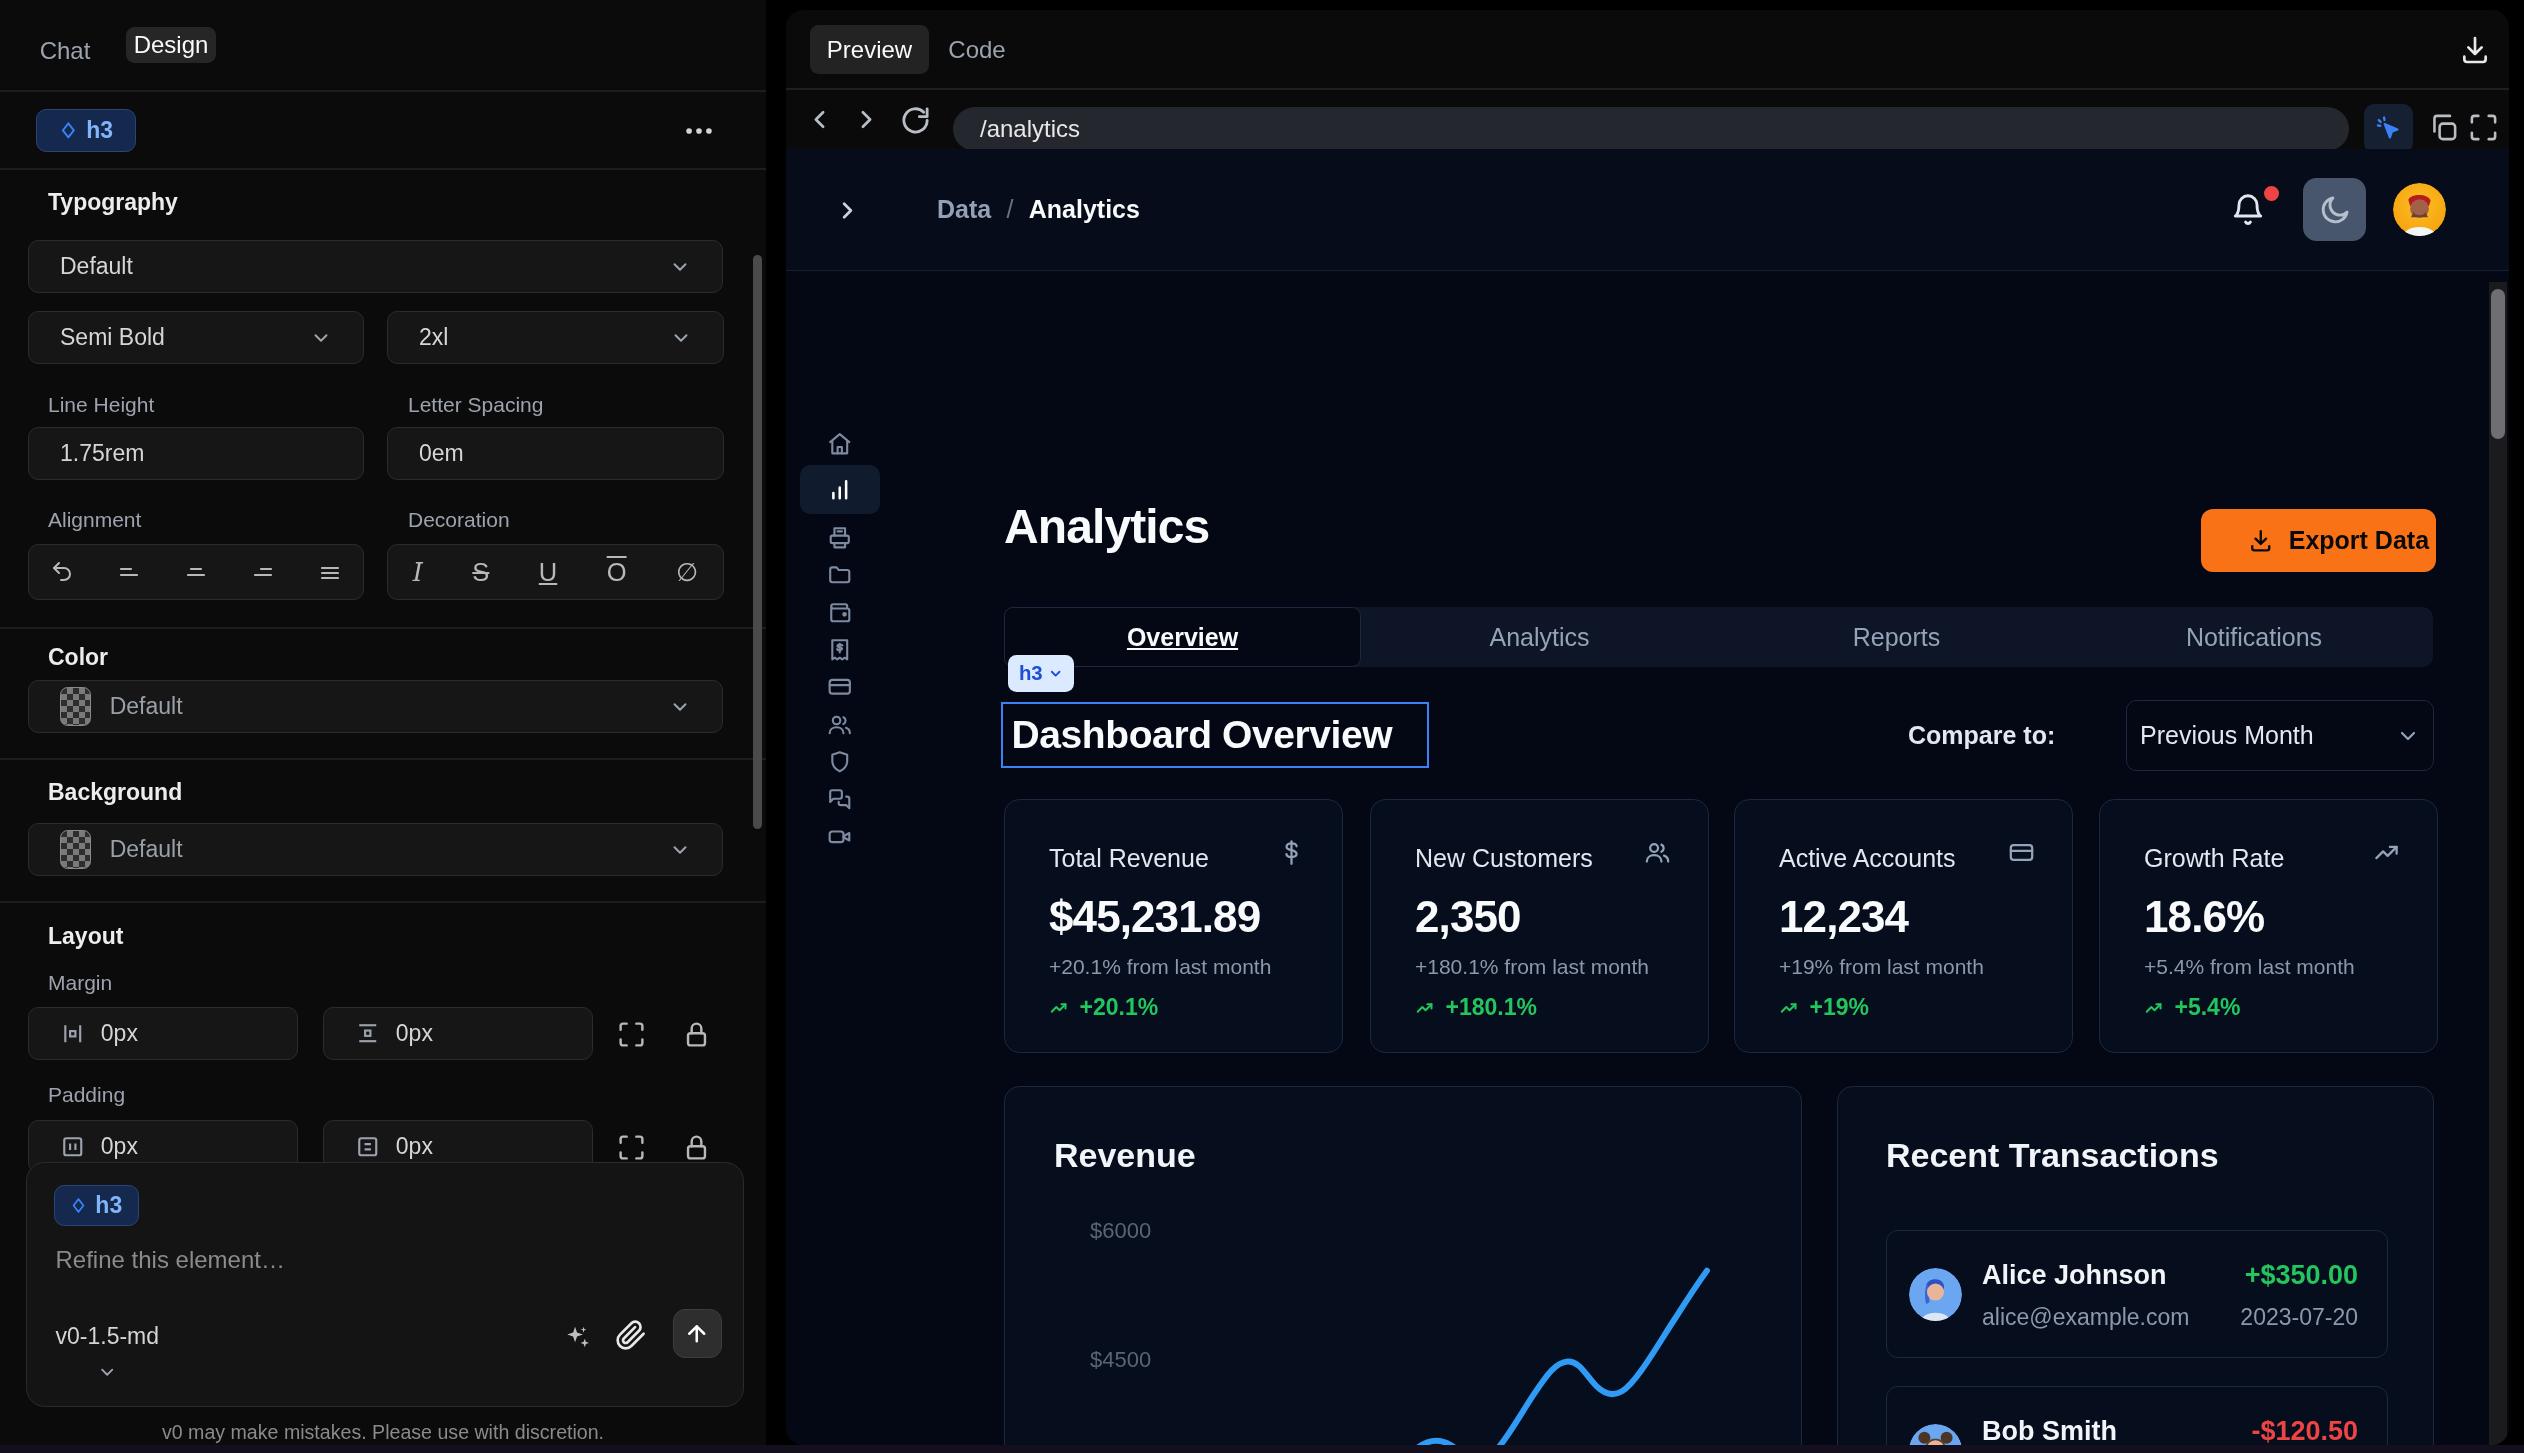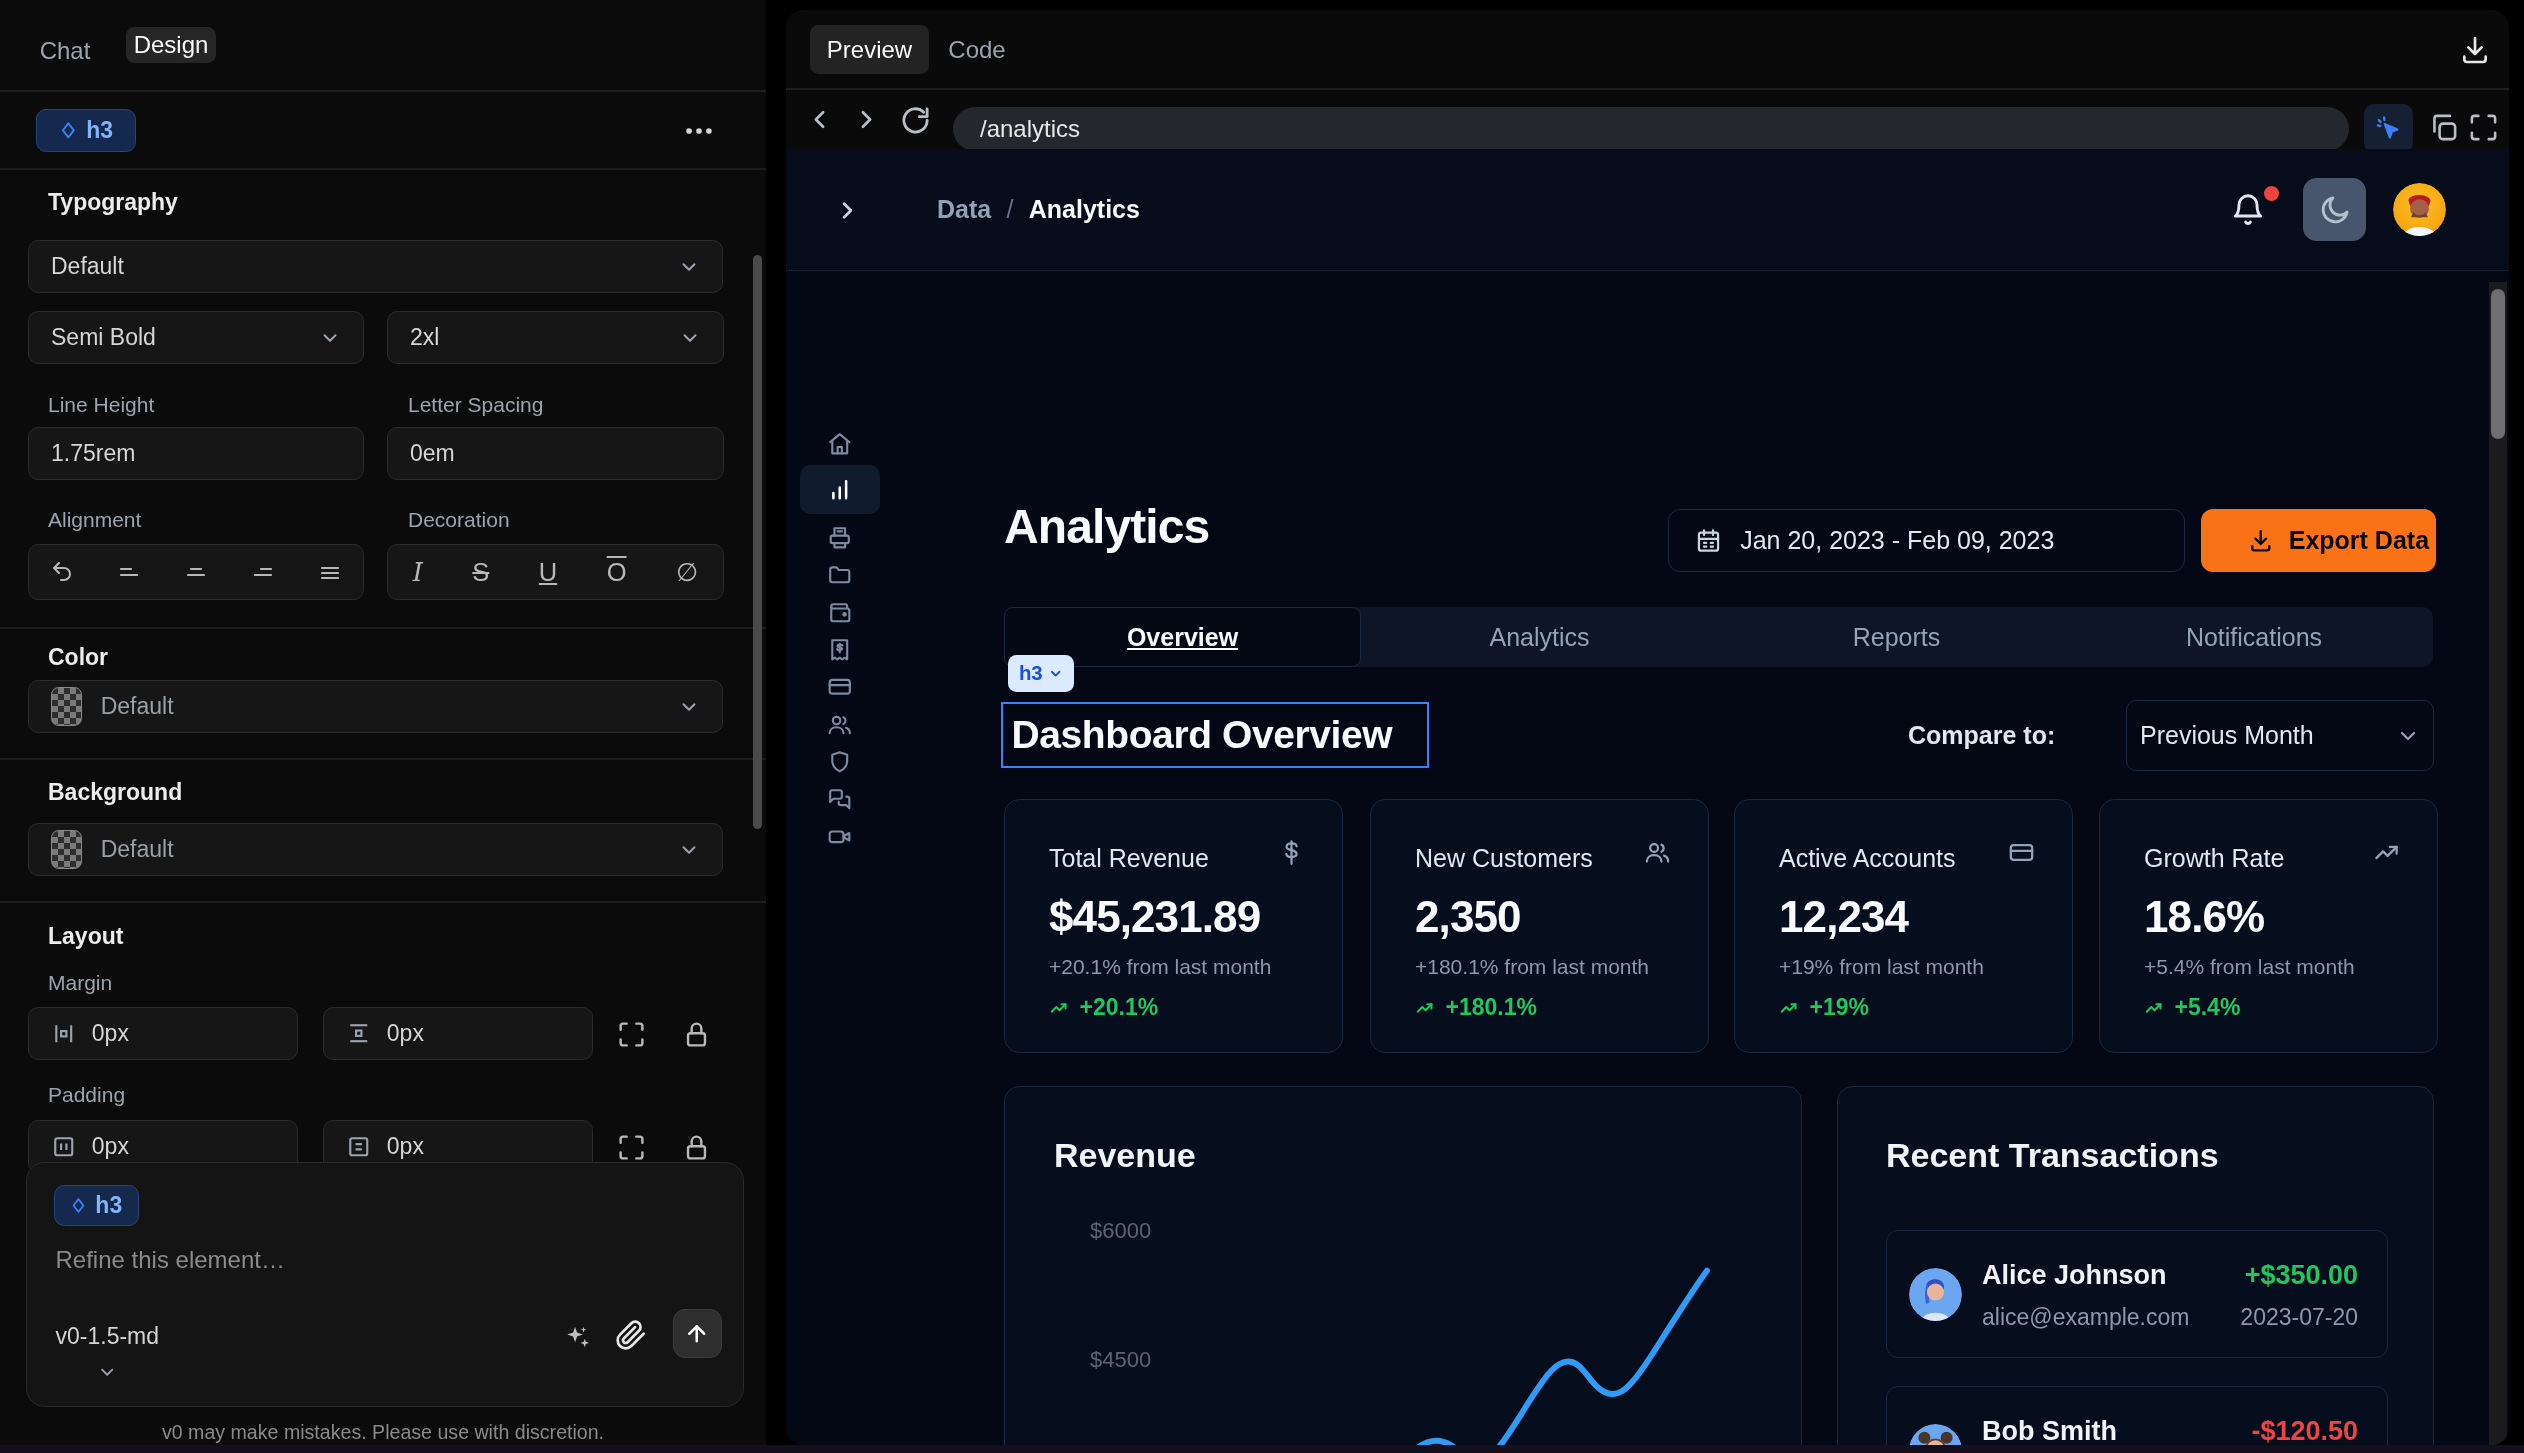--- a/index.html
+++ b/index.html
@@ -9,21 +9,21 @@
   .app { position:relative; width:2525px; height:1454px; background:#000; }
 
   
   .left-panel { position:absolute; left:0; top:0; width:766px; height:1454px; background:#0b0b0b; }
   .lp-tab { font-size:24px; color:#9ca3af; display:flex; align-items:center; justify-content:center; border-radius:8.5px; }
   .lp-tab.active { background:#262626; color:#fafafa; }
   .divider { position:absolute; left:0; width:766px; height:1.7px; background:#1d1d1d; }
   .chip-blue { background:#15284e; border:1.7px solid #2c4579; border-radius:10.2px; display:flex; align-items:center; gap:8.5px; justify-content:center; color:#82b4f8; font-size:23px; font-weight:600; }
   .sec-title { font-size:23px; font-weight:600; color:#ededed; }
   .sub-label { font-size:21px; color:#9ca3af; }
-  .ctl { background:#161616; border:1.7px solid #2c2c2c; border-radius:10.2px; display:flex; align-items:center; color:#d6d6d6; font-size:23px; padding:0 22px; }
+  .ctl { background:#161616; border:1.7px solid #2c2c2c; border-radius:10.2px; display:flex; align-items:center; color:#d6d6d6; font-size:23px; padding:0 31px; }
   .ctl .chev { margin-left:auto; color:#9ca3af; }
   .icon-row { background:#161616; border:1.7px solid #2c2c2c; border-radius:10.2px; display:flex; align-items:center; justify-content:space-around; color:#b8b8b8; }
   .swatch { width:31px; height:39px; border-radius:7.7px; border:1.7px solid #8a8a8a; background:repeating-conic-gradient(#7a7a7a 0% 25%, #2e2e2e 0% 50%) 0 0/12px 12px; margin-right:18.7px; flex:none; }
   .muted-val { color:#9aa0a8; }
   .deco { font-size:25.5px; color:#b8b8b8; }
   .composer { position:absolute; left:25.5px; top:1162px; width:718px; height:245px; background:#141414; border:1.7px solid #2b2b2b; border-radius:18.7px; z-index:5; }
   .lp-scroll { position:absolute; left:753px; top:255px; width:9.4px; height:574px; background:#4a4a4a; border-radius:5.1px; }
 
   
   .preview-panel { position:absolute; left:786px; top:10.2px; width:1723px; height:1435px; background:#0a0a0a; border-radius:17px; overflow:hidden; }
@@ -453,30 +453,20 @@
           </svg>
         </div>
       <div class="side-ic" style="left:13.6px;top:663px;">
           <svg width="25.5" height="25.5" viewBox="0 0 24 24" fill="none" stroke="currentColor" stroke-width="2" stroke-linecap="round" stroke-linejoin="round">
             <rect x="2.5" y="7" width="13" height="10" rx="2.5"></rect>
             <path d="M15.5 11.5 21 8.5v7l-5.5-3z"></path>
           </svg>
         </div>
 
       <div class="abs" style="left:218px;top:350px;font-size:48px;font-weight:700;color:#f8fafc;letter-spacing:-0.9px;">Analytics</div>
-      <div class="abs" style="left:882px;top:360px;width:517px;height:63px;border:1.7px solid #1b2941;border-radius:12px;display:flex;align-items:center;gap:18.7px;padding:0 25.5px;color:#e2e8f0;font-size:25px;">
-        <span>
-            <svg width="27" height="27" viewBox="0 0 24 24" fill="none" stroke="#cbd5e1" stroke-width="2" stroke-linecap="round">
-              <rect x="3.5" y="5" width="17" height="16" rx="2"></rect>
-              <path d="M8 3v4M16 3v4M3.5 10.5h17"></path>
-              <path d="M8 14h2M14 14h2M8 17.5h2M14 17.5h2"></path>
-            </svg>
-          </span>
-        <span>Jan 20, 2023 - Feb 09, 2023</span>
-      </div>
       <div class="abs" style="left:1415px;top:360px;width:235px;height:63px;background:#f97316;border-radius:12px;display:flex;align-items:center;justify-content:center;gap:15.3px;color:#0a0a0a;font-size:25px;font-weight:600;padding-left:40px;">
         <span>
             <svg width="25.5" height="25.5" viewBox="0 0 24 24" fill="none" stroke="#0a0a0a" stroke-width="2.2" stroke-linecap="round" stroke-linejoin="round">
               <path d="M12 3v11M7 10l5 5 5-5"></path>
               <path d="M4 17v2a2 2 0 0 0 2 2h12a2 2 0 0 0 2-2v-2"></path>
             </svg>
           </span>
         <span>Export Data</span>
       </div>
 

